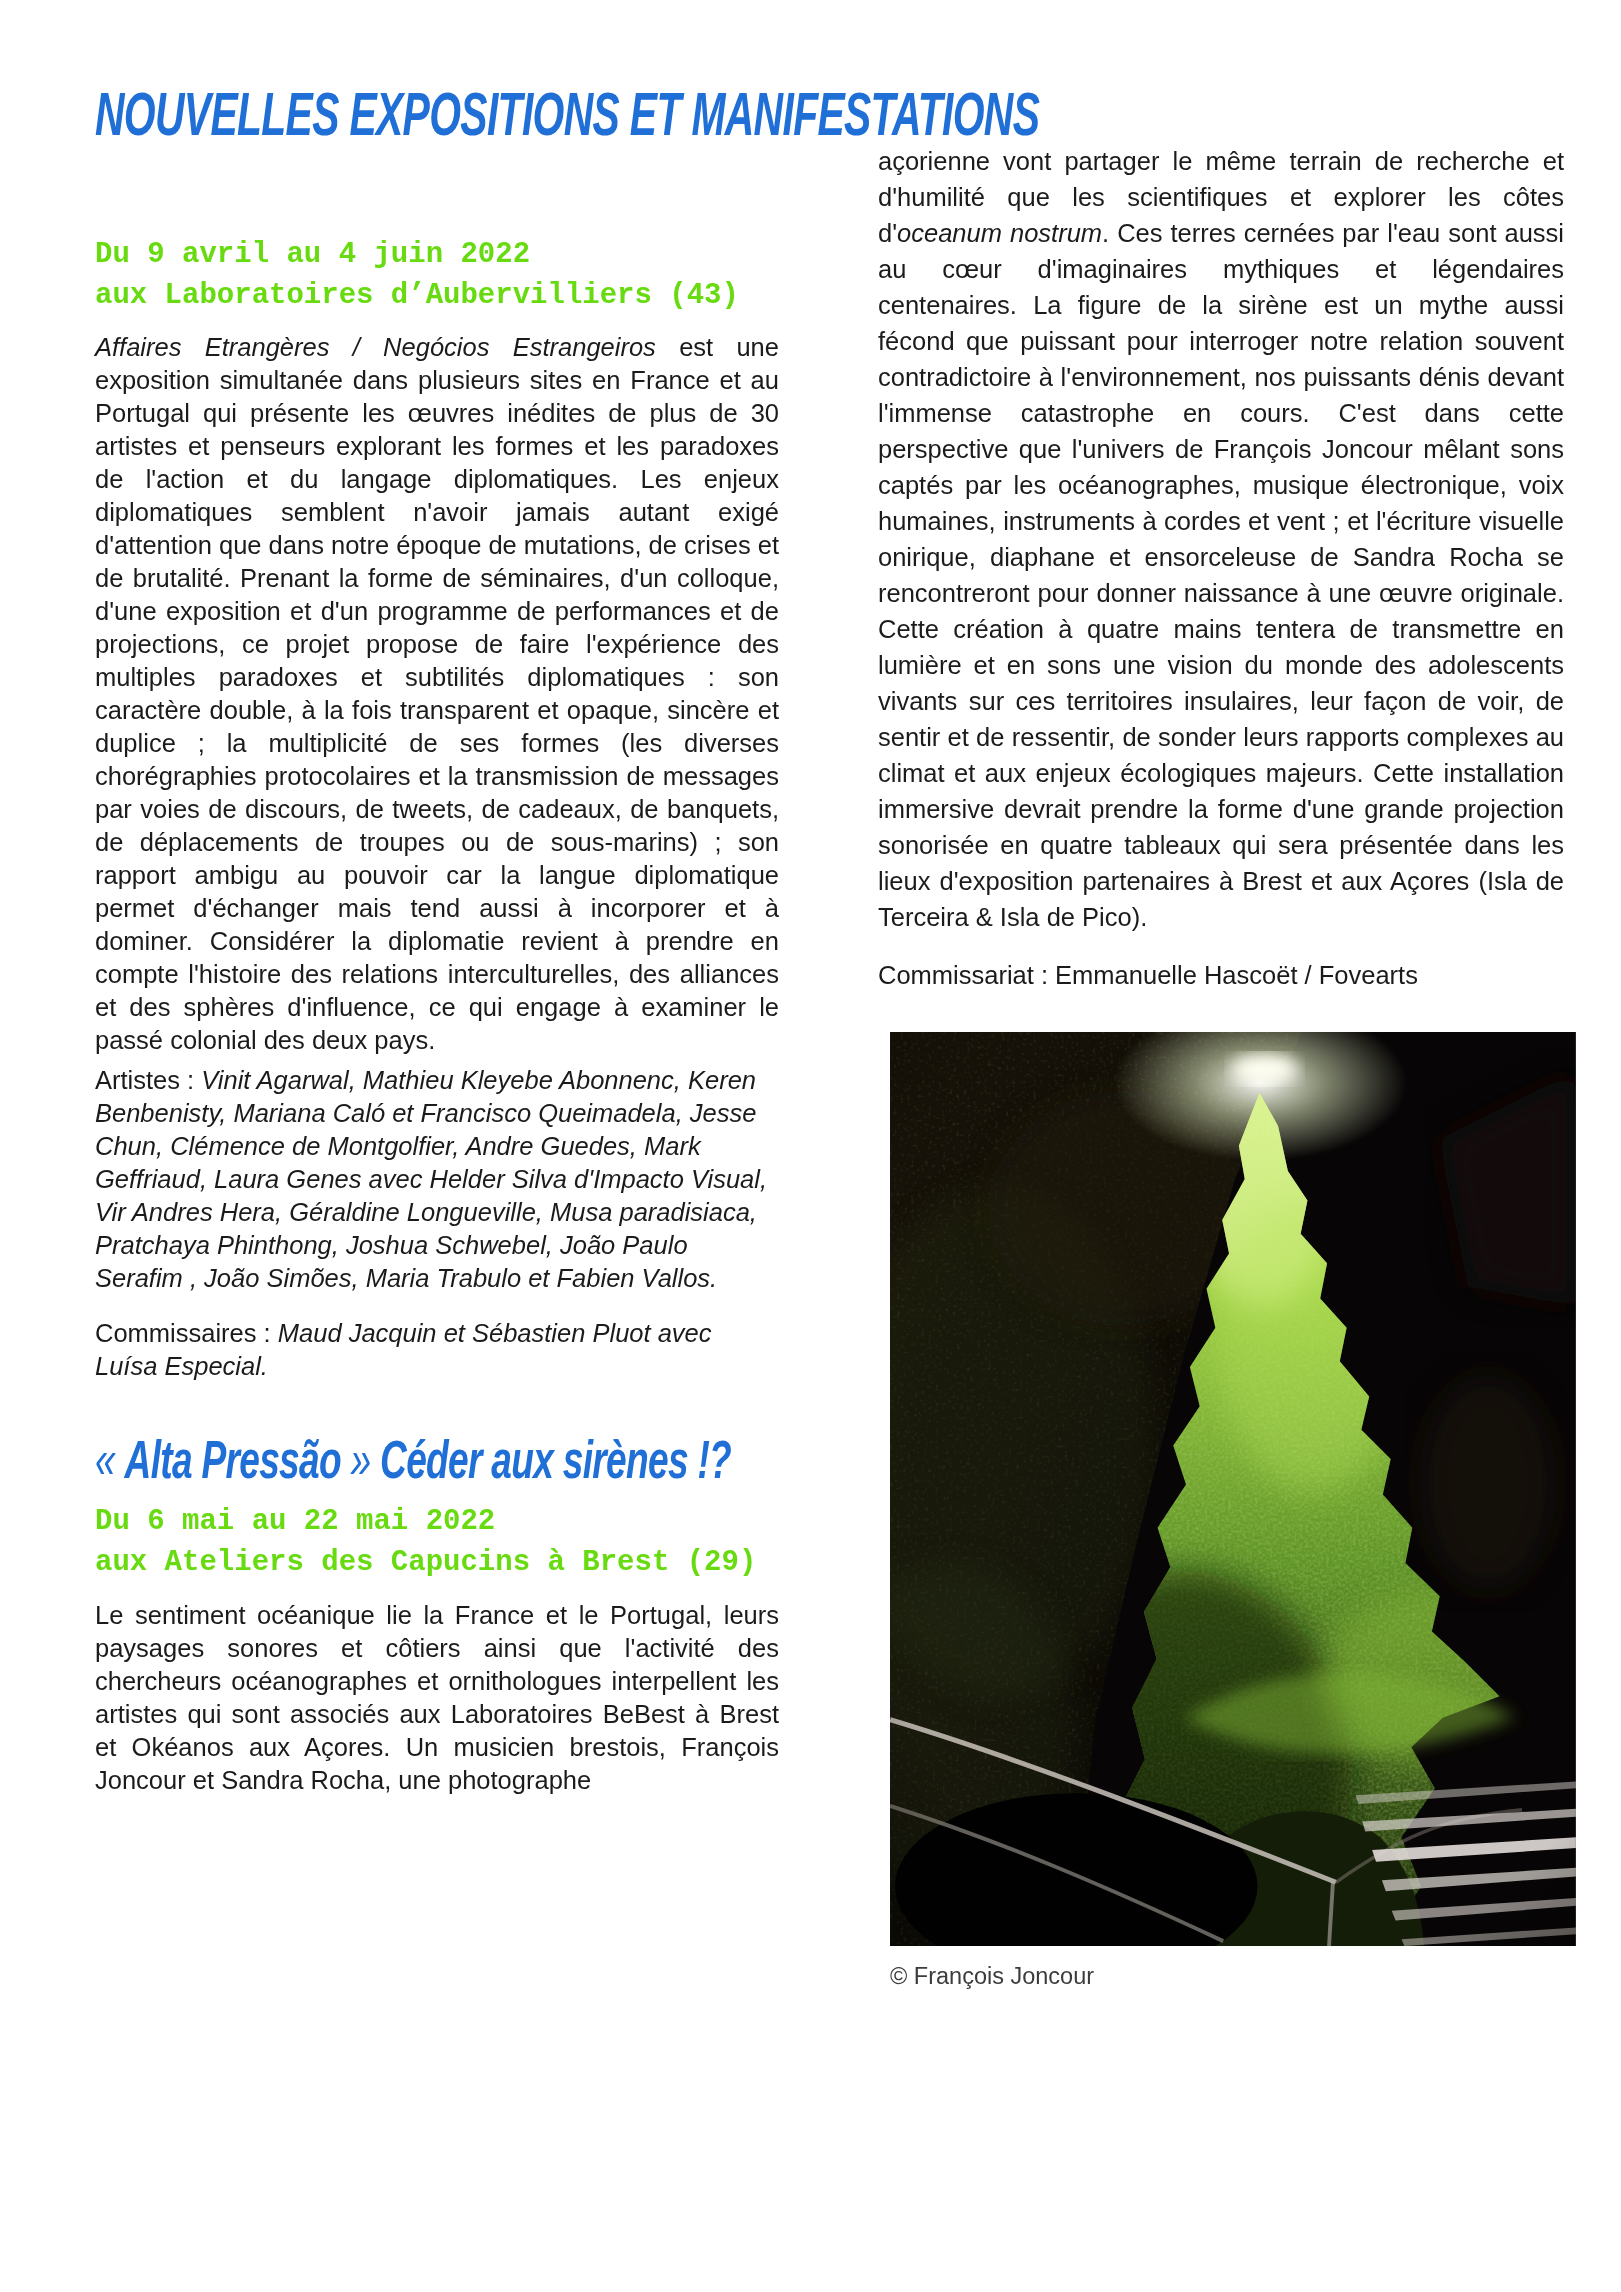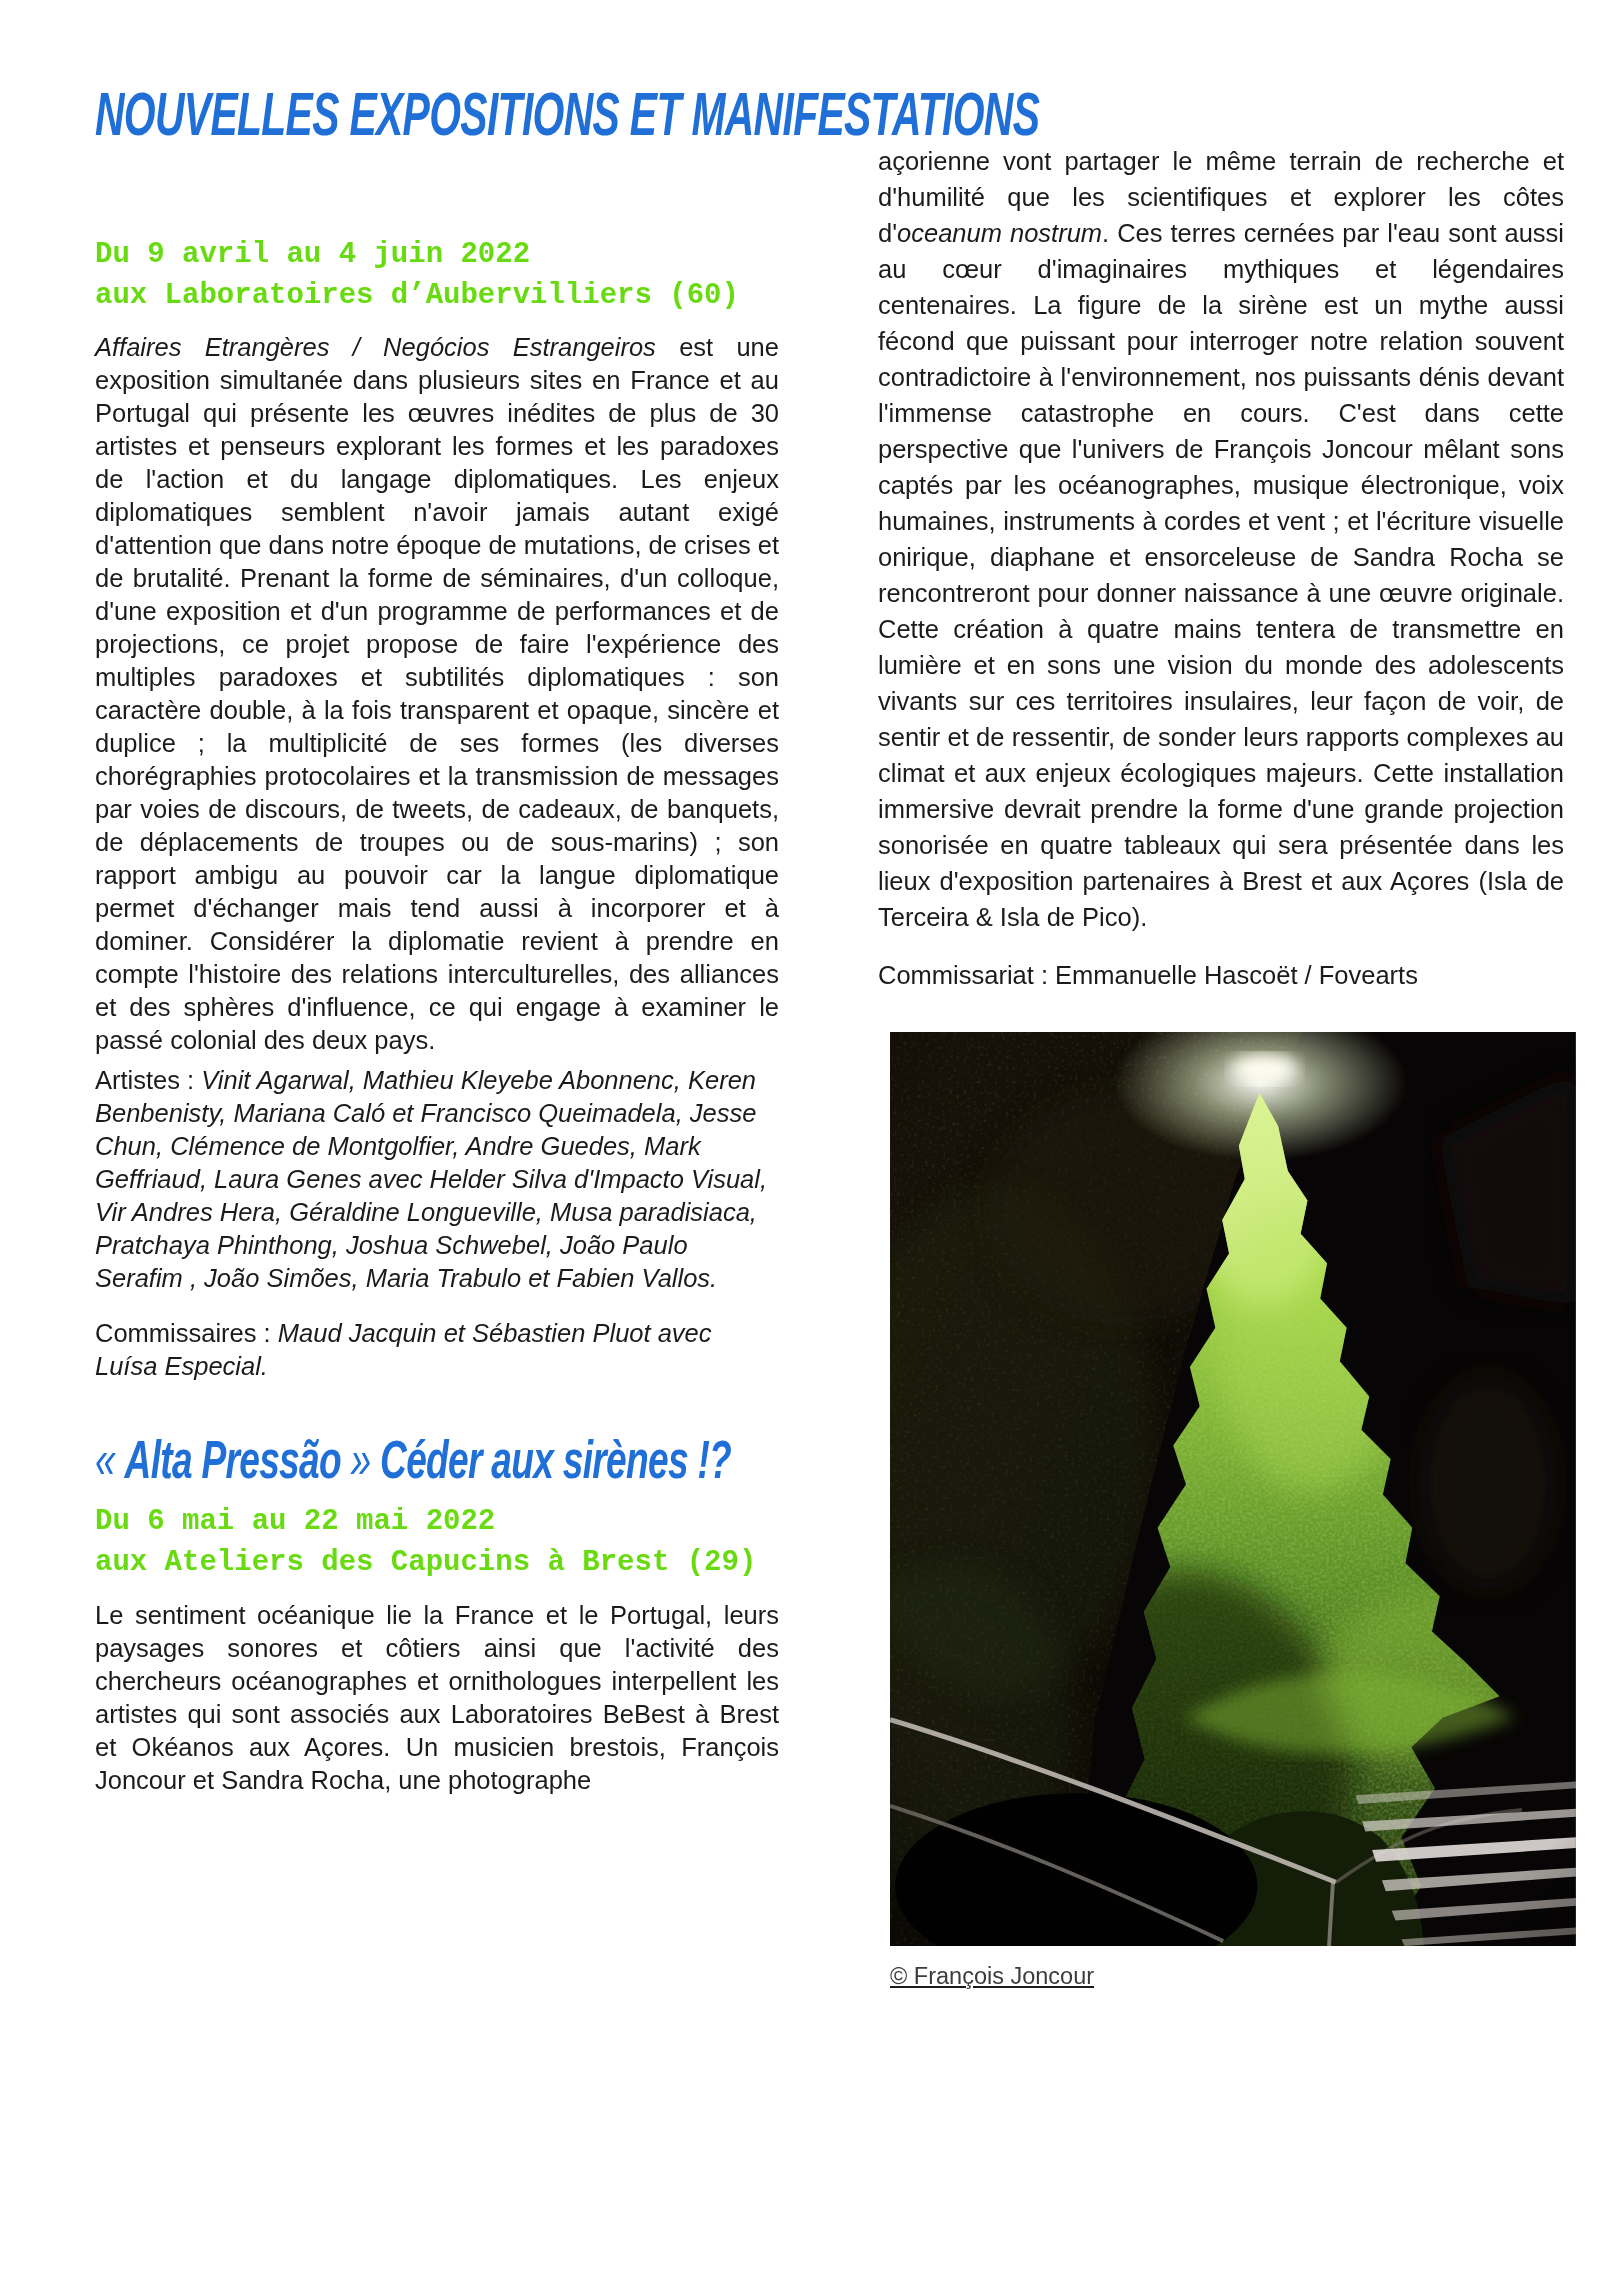--- a/index.html
+++ b/index.html
@@ -33,37 +33,37 @@
   .date-block span{display:block;}
   .body{margin:0;font-size:25.5px;line-height:33px;color:#1b1b1b;}
   .col-right .body{line-height:36px;}
   .just{text-align:justify;}
   .it{font-style:italic;}
   .light{font-weight:400;}
   .mt16{margin-top:15.7px;}
   .mt22{margin-top:21.6px;}
   .mt24{margin-top:7px;}
   .mt48{margin-top:47px;}
-  .photo-fig{margin:27.4px 0 0 0;padding:12px;text-decoration:underline;}
+  .photo-fig{margin:27.4px 0 0 0;padding:12px;}
   .photo-fig svg{display:block;}
   .photo-caption{
     margin-top:15.7px;font-size:23.5px;line-height:29px;color:#3c3c3c;font-weight:400;
   }
 </style>
 </head>
 <body>
 
 <h1 class="page-title"><span class="cx cx67">NOUVELLES EXPOSITIONS ET MANIFESTATIONS</span></h1>
 
 <div class="col col-left">
 
   <section>
     <p class="date-block">
       <span>Du 9 avril au 4 juin 2022</span>
-      <span>aux Laboratoires d’Aubervilliers (60)</span>
+      <span>aux Laboratoires d’Aubervilliers (43)</span>
     </p>
     <p class="body just mt16"><span class="it">Affaires Etrangères / Negócios Estrangeiros</span><span> est une exposition simultanée dans plusieurs sites en France et au Portugal qui présente les œuvres inédites de plus de 30 artistes et penseurs explorant les formes et les paradoxes de l'action et du langage diplomatiques. Les enjeux diplomatiques semblent n'avoir jamais autant exigé d'attention que dans notre époque de mutations, de crises et de brutalité. Prenant la forme de séminaires, d'un colloque, d'une exposition et d'un programme de performances et de projections, ce projet propose de faire l'expérience des multiples paradoxes et subtilités diplomatiques : son caractère double, à la fois transparent et opaque, sincère et duplice ; la multiplicité de ses formes (les diverses chorégraphies protocolaires et la transmission de messages par voies de discours, de tweets, de cadeaux, de banquets, de déplacements de troupes ou de sous-marins) ; son rapport ambigu au pouvoir car la langue diplomatique permet d'échanger mais tend aussi à incorporer et à dominer. Considérer la diplomatie revient à prendre en compte l'histoire des relations interculturelles, des alliances et des sphères d'influence, ce qui engage à examiner le passé colonial des deux pays.</span></p>
     <p class="body mt24"><span>Artistes : </span><span class="it">Vinit Agarwal, Mathieu Kleyebe Abonnenc, Keren Benbenisty, Mariana Caló et Francisco Queimadela, Jesse Chun, Clémence de Montgolfier, Andre Guedes, Mark Geffriaud, Laura Genes avec Helder Silva d'Impacto Visual, Vir Andres Hera, Géraldine Longueville, Musa paradisiaca, Pratchaya Phinthong, Joshua Schwebel, João Paulo Serafim , João Simões, Maria Trabulo et Fabien Vallos.</span></p>
     <p class="body mt22"><span>Commissaires : </span><span class="it">Maud Jacquin et Sébastien Pluot avec Luísa Especial.</span></p>
   </section>
 
   <section>
     <h2 class="section-heading mt48"><span class="cx cx70nw"><span class="light">« </span><span>Alta Pressão</span><span class="light"> » </span><span>Céder aux sirènes !?</span></span></h2>
     <p class="date-block">
       <span>Du 6 mai au 22 mai 2022</span>

